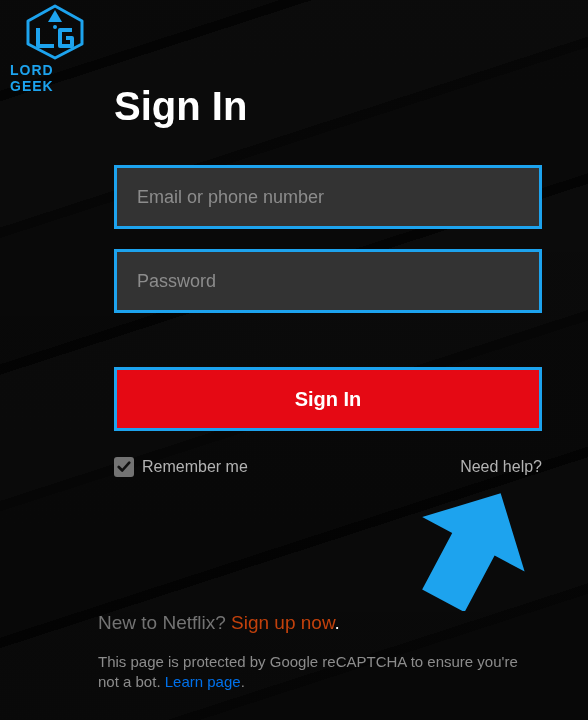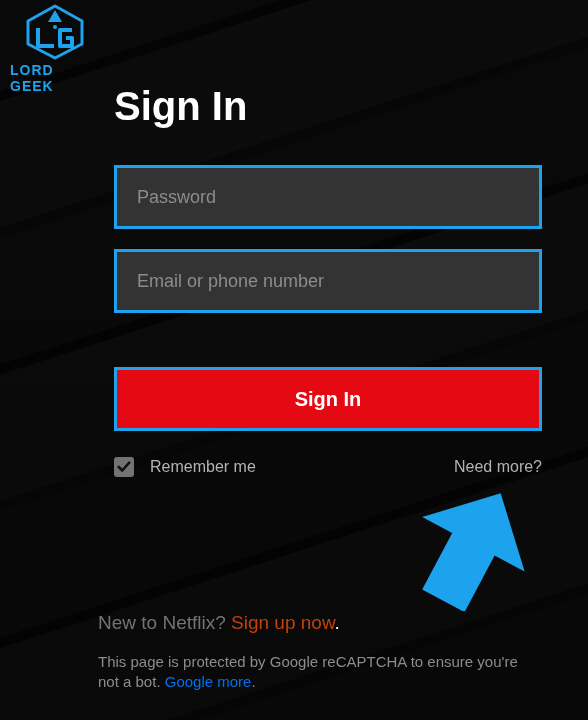--- a/index.html
+++ b/index.html
@@ -81,21 +81,21 @@
   .row {
     display: flex;
     justify-content: space-between;
     align-items: center;
     color: #b3b3b3;
     font-size: 16px;
   }
   .remember {
     display: flex;
     align-items: center;
-    gap: 16px;
+    gap: 8px;
     cursor: pointer;
   }
   .cb {
     width: 20px; height: 20px;
     background: #737373;
     border-radius: 3px;
     display: flex;
     align-items: center;
     justify-content: center;
   }
@@ -146,50 +146,50 @@
       <path d="M48 26 L36 26 L36 42 L48 42 L48 34 L42 34" stroke-width="4"></path>
     </g>
   </svg>
   <div class="logo-text">LORD GEEK</div>
 </div>
 
 <div class="card">
   <h1>Sign In</h1>
 
   <div class="field-wrap">
-    <input class="field" type="password" placeholder="Password" style="">
+    <input class="field" type="text" placeholder="Email or phone number" style="">
   </div>
 
   <div class="field-wrap">
-    <input class="field" type="text" placeholder="Email or phone number" style="">
+    <input class="field" type="password" placeholder="Password" style="">
   </div>
 
   <div class="gap"></div>
 
   <div class="btn-wrap">
     <button class="signin-btn">Sign In</button>
   </div>
 
   <div class="row">
     <label class="remember">
       <span class="cb">
         <svg viewBox="0 0 16 16">
           <path d="M2 8 L6 12 L14 3" stroke="#111" stroke-width="3" fill="none" stroke-linecap="round" stroke-linejoin="round"></path>
         </svg>
       </span>
       <span>Remember me</span>
     </label>
-    <a href="#" class="help">Need more?</a>
+    <a href="#" class="help">Need help?</a>
   </div>
 </div>
 
 <svg width="130" height="125" viewBox="0 0 130 125" style="position:absolute; left:400px; top:486px; z-index:6">
   <polygon points="72,0 130,58 96,58 96,122 48,122 48,58 14,58" transform="rotate(28 72 61)" fill="#1da3ee"></polygon>
 </svg>
 
 <div class="footer">
   <div class="signup-line">
     <span>New to Netflix? </span><a href="#" class="signup-link">Sign up now</a><span class="signup-dot">.</span>
   </div>
   <div class="captcha">
-    <span>This page is protected by Google reCAPTCHA to ensure you're not a bot. </span><a href="#" class="learn">Google more</a><span>.</span>
+    <span>This page is protected by Google reCAPTCHA to ensure you're not a bot. </span><a href="#" class="learn">Learn page</a><span>.</span>
   </div>
 </div>
 
 </body></html>

